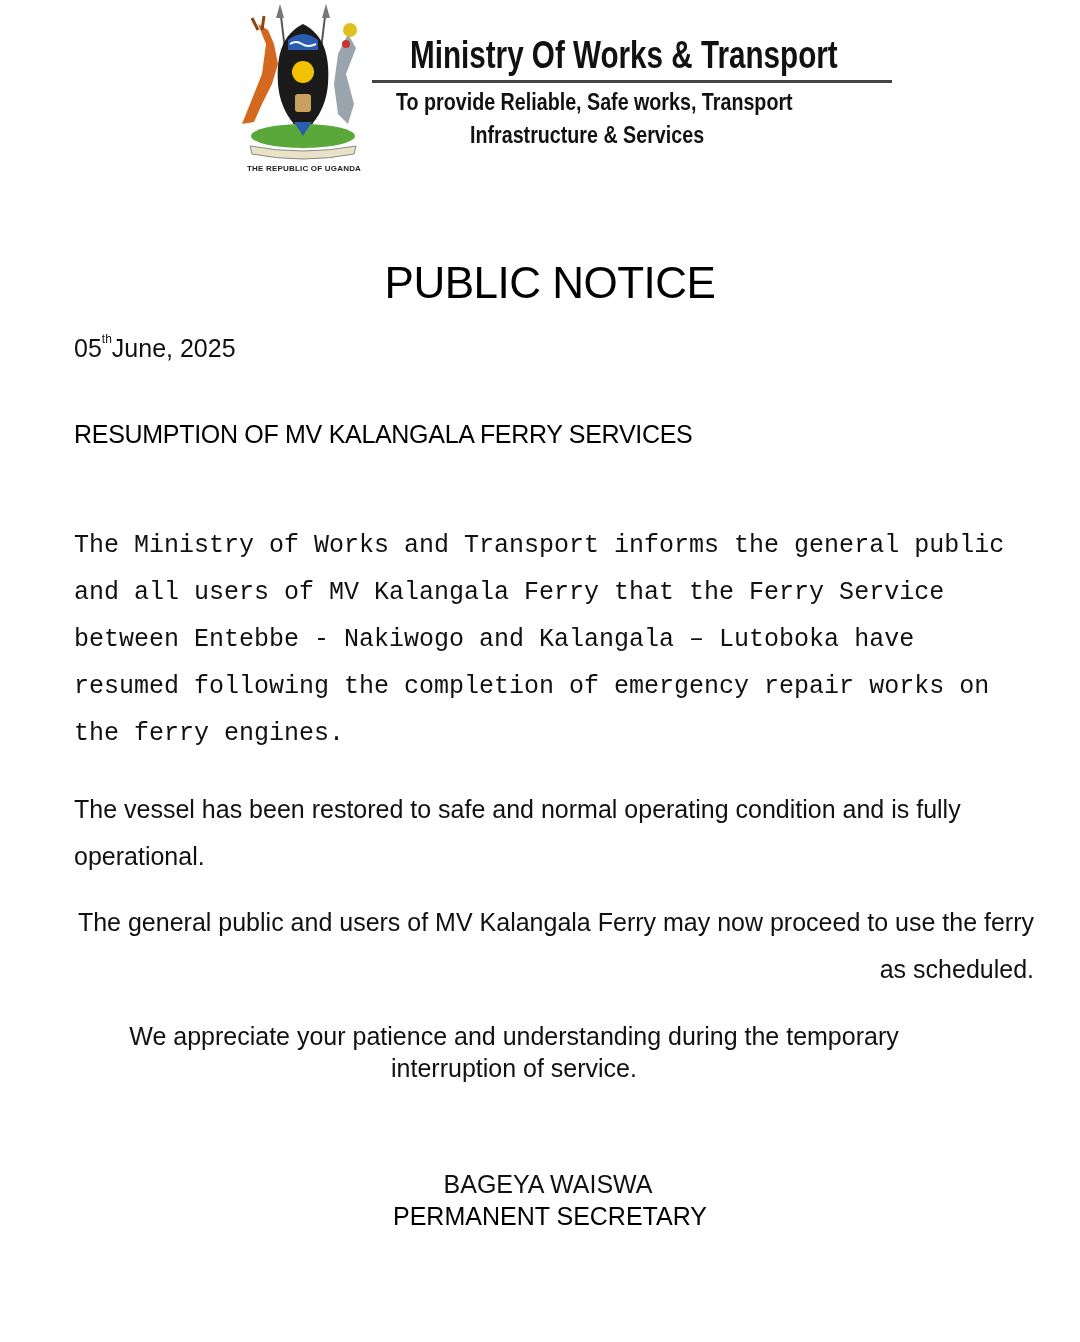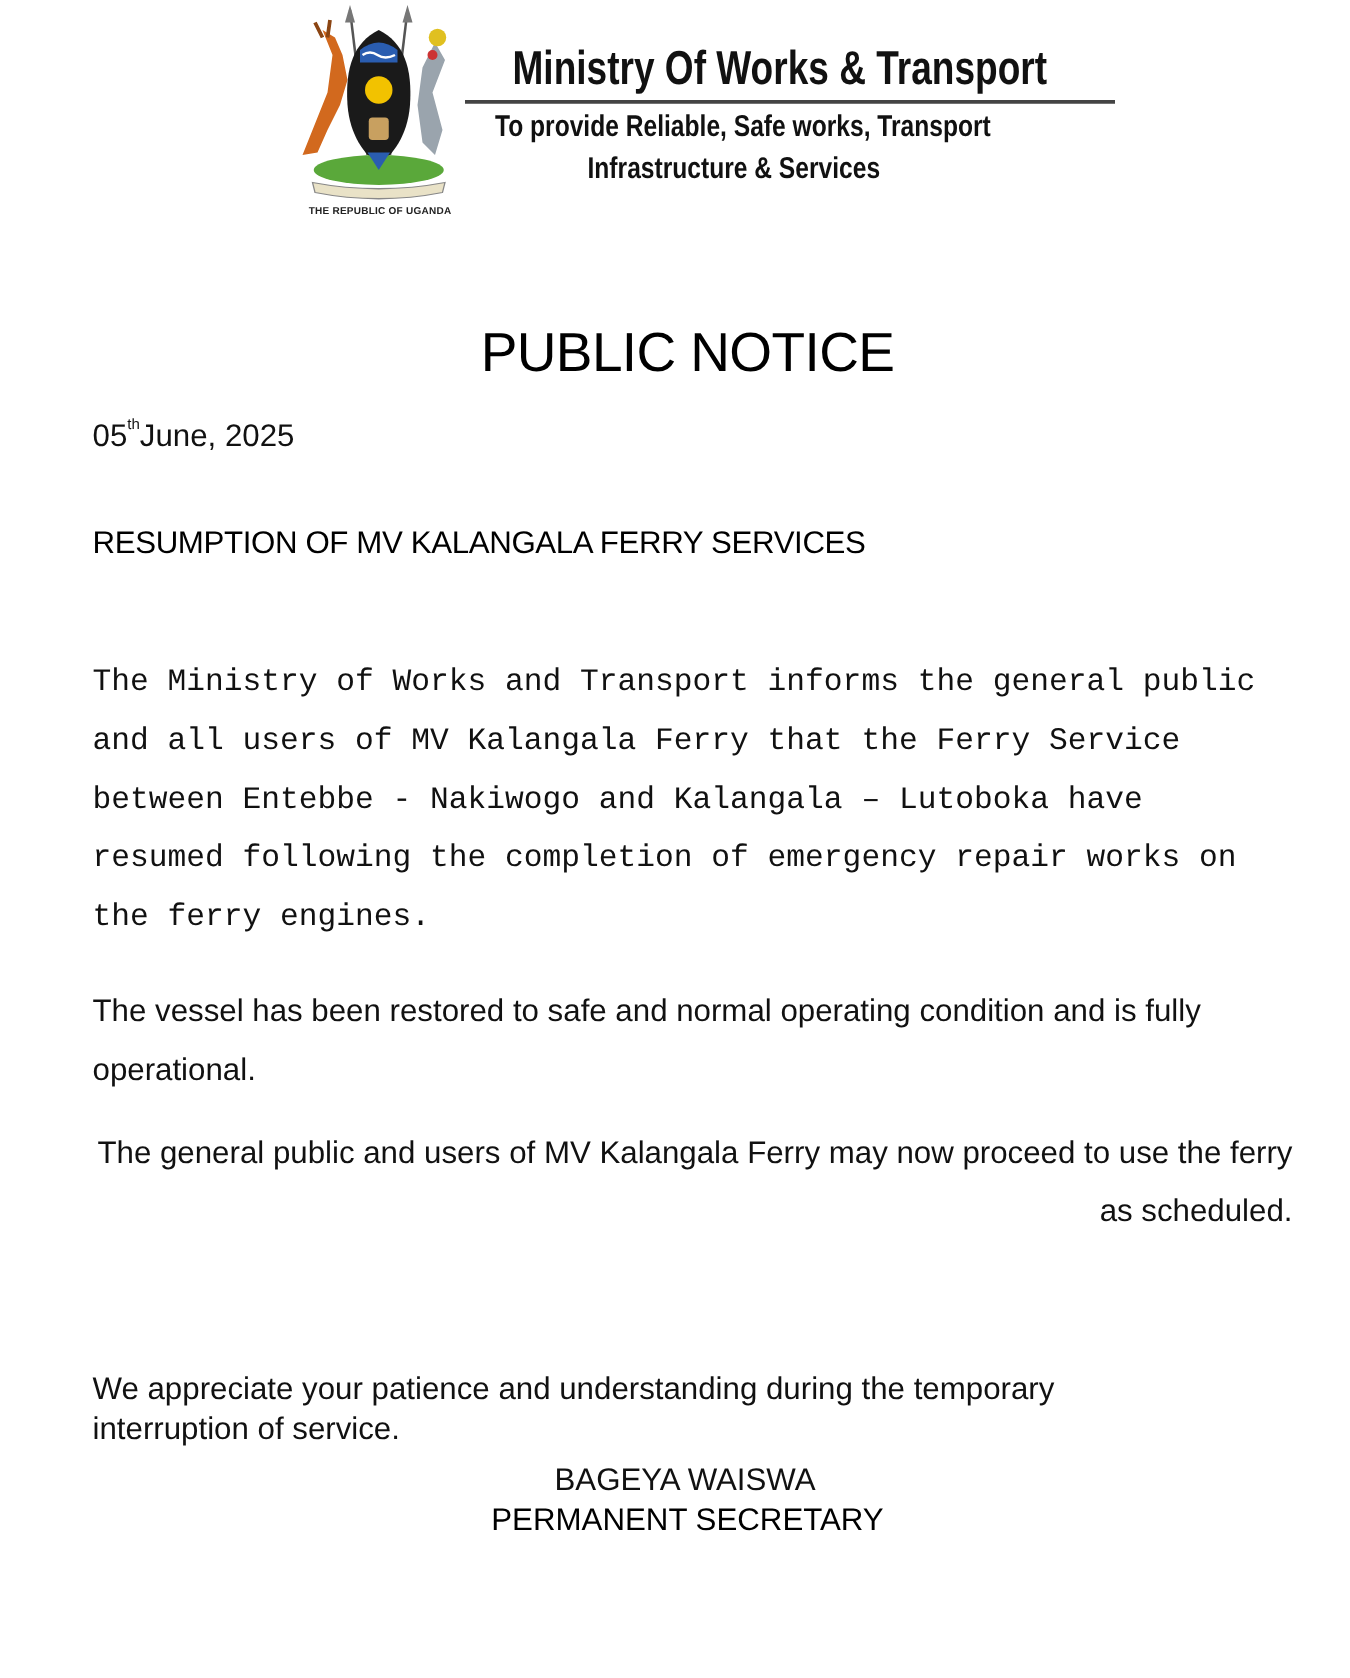--- a/index.html
+++ b/index.html
@@ -20,21 +20,21 @@
   .title { position: absolute; left: 0; top: 258px; width: 1100px; text-align: center;
            font-size: 44px; font-weight: normal; letter-spacing: -0.5px; color:#000; }
   .date { position: absolute; left: 74px; top: 332px; font-size: 25px; color:#111; }
   .date sup { font-size: 12px; vertical-align: 14px; margin-right: 0; }
   .subject { position: absolute; left: 74px; top: 420px; font-size: 25px; color:#000;
              letter-spacing: -0.3px; }
   .para { position: absolute; left: 74px; width: 960px; font-size: 25px; line-height: 47px; color:#111; }
   .p1 { top: 522px; font-family: Liberation Mono, monospace; }
   .p2 { top: 786px; }
   .p3 { top: 899px; text-align: right; }
-  .p4 { top: 1095px; line-height: 32px; width: 880px; }
+  .p4 { top: 1020px; line-height: 32px; width: 880px; text-align: center; }
   .sig-name { position: absolute; left: 0; top: 1170px; width: 1096px; text-align: center; font-size: 25px; color:#111; }
   .sig-title { position: absolute; left: 0; top: 1202px; width: 1100px; text-align: center; font-size: 25px; color:#000; }
 </style>
 </head>
 <body>
 
 <div class="letterhead">
   <svg class="crest" viewBox="0 0 150 160">
 
     <line x1="52" y1="4" x2="66" y2="120" stroke="#555" stroke-width="2"></line>

